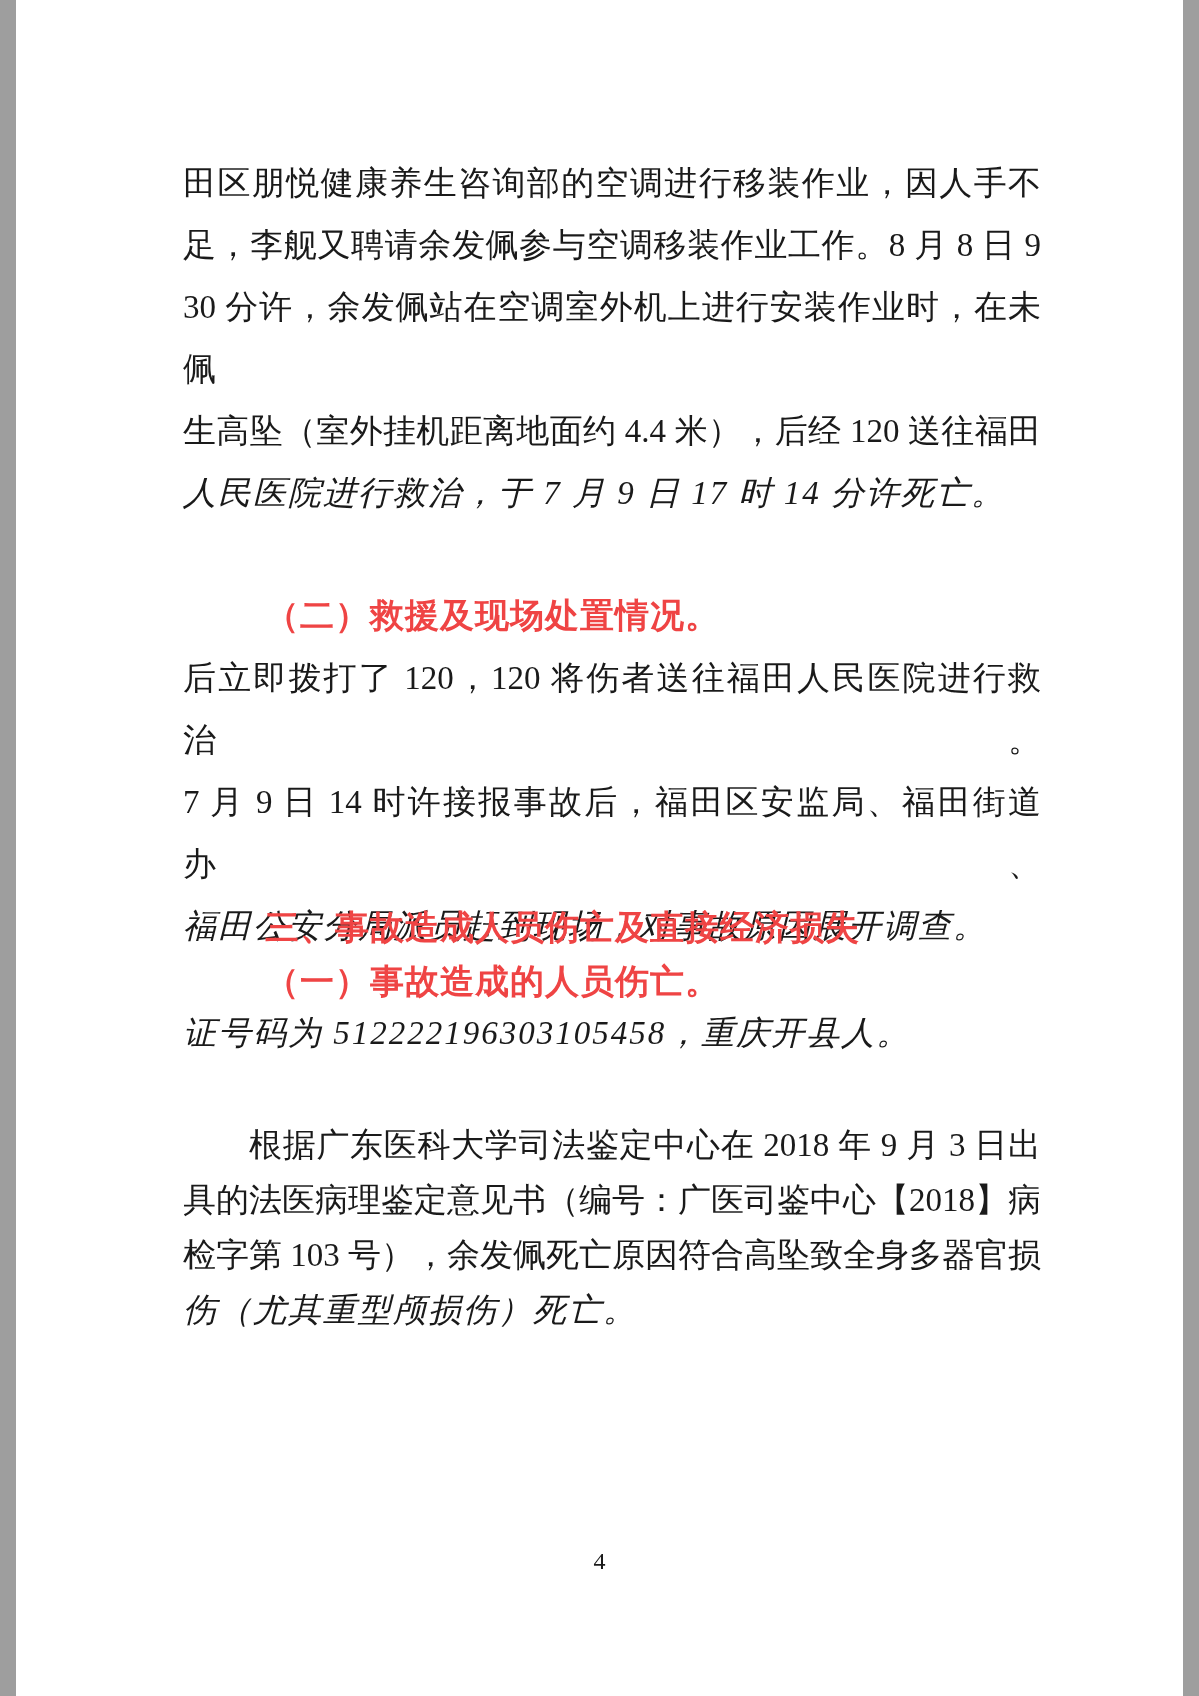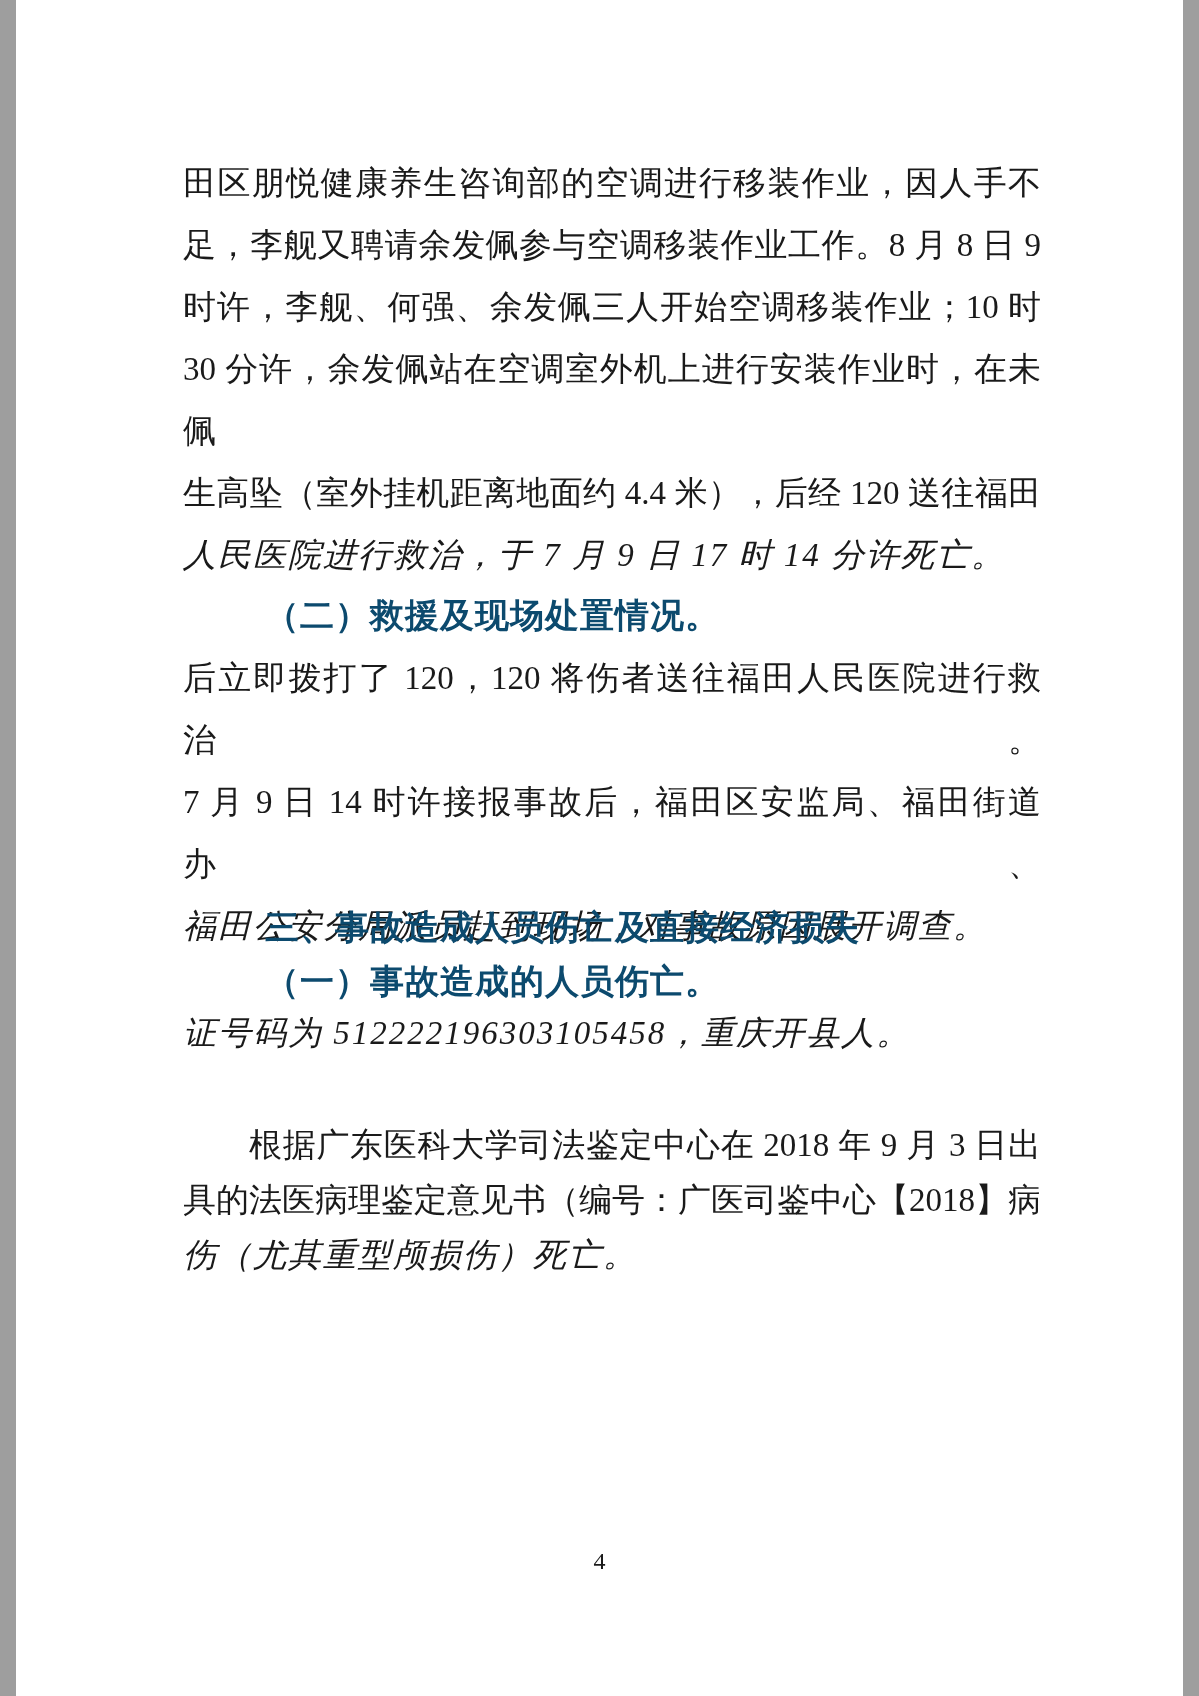--- a/index.html
+++ b/index.html
@@ -45,21 +45,21 @@
   .line.end {
     text-align: left;
     letter-spacing: 2px;
     font-style: italic;
   }
   .heading {
     margin: 0;
     padding-left: 82px;
     font-family: "DejaVu Sans", "Liberation Sans", sans-serif;
     font-weight: 700;
-    color: #0c4a6e;
+    color: #ef4444;
     line-height: 62px;
   }
   .heading.sub {
     font-size: 34px;
     letter-spacing: 1px;
   }
   .heading.main {
     font-size: 34px;
     letter-spacing: 1px;
   }
@@ -75,21 +75,20 @@
   }
 </style>
 </head>
 <body>
 
 <main class="page">
 
   <section class="block para sec-a" style="top:152px">
     <div class="line just">田区朋悦健康养生咨询部的空调进行移装作业，因人手不</div>
     <div class="line just">足，李舰又聘请余发佩参与空调移装作业工作。8 月 8 日 9</div>
-    <div class="line just">时许，李舰、何强、余发佩三人开始空调移装作业；10 时</div>
     <div class="line just">30 分许，余发佩站在空调室外机上进行安装作业时，在未佩</div>
     <div class="line just">生高坠（室外挂机距离地面约 4.4 米），后经 120 送往福田</div>
     <div class="line end">人民医院进行救治，于 7 月 9 日 17 时 14 分许死亡。</div>
   </section>
 
   <h2 class="block heading sub" style="top:584px">（二）救援及现场处置情况。</h2>
 
   <section class="block para sec-a" style="top:647px">
     <div class="line just">后立即拨打了 120，120 将伤者送往福田人民医院进行救治。</div>
     <div class="line just">7 月 9 日 14 时许接报事故后，福田区安监局、福田街道办、</div>
@@ -100,18 +99,19 @@
 
   <h2 class="block heading sub" style="top:950px">（一）事故造成的人员伤亡。</h2>
 
   <section class="block para sec-b" style="top:1006px">
     <div class="line end">证号码为 512222196303105458，重庆开县人。</div>
   </section>
 
   <section class="block para sec-b" style="top:1118px">
     <div class="line just indent">根据广东医科大学司法鉴定中心在 2018 年 9 月 3 日出</div>
     <div class="line just">具的法医病理鉴定意见书（编号：广医司鉴中心【2018】病</div>
+    <div class="line just">检字第 103 号），余发佩死亡原因符合高坠致全身多器官损</div>
     <div class="line end">伤（尤其重型颅损伤）死亡。</div>
   </section>
 
   <div class="page-number">4</div>
 
 </main>
 
 </body></html>

